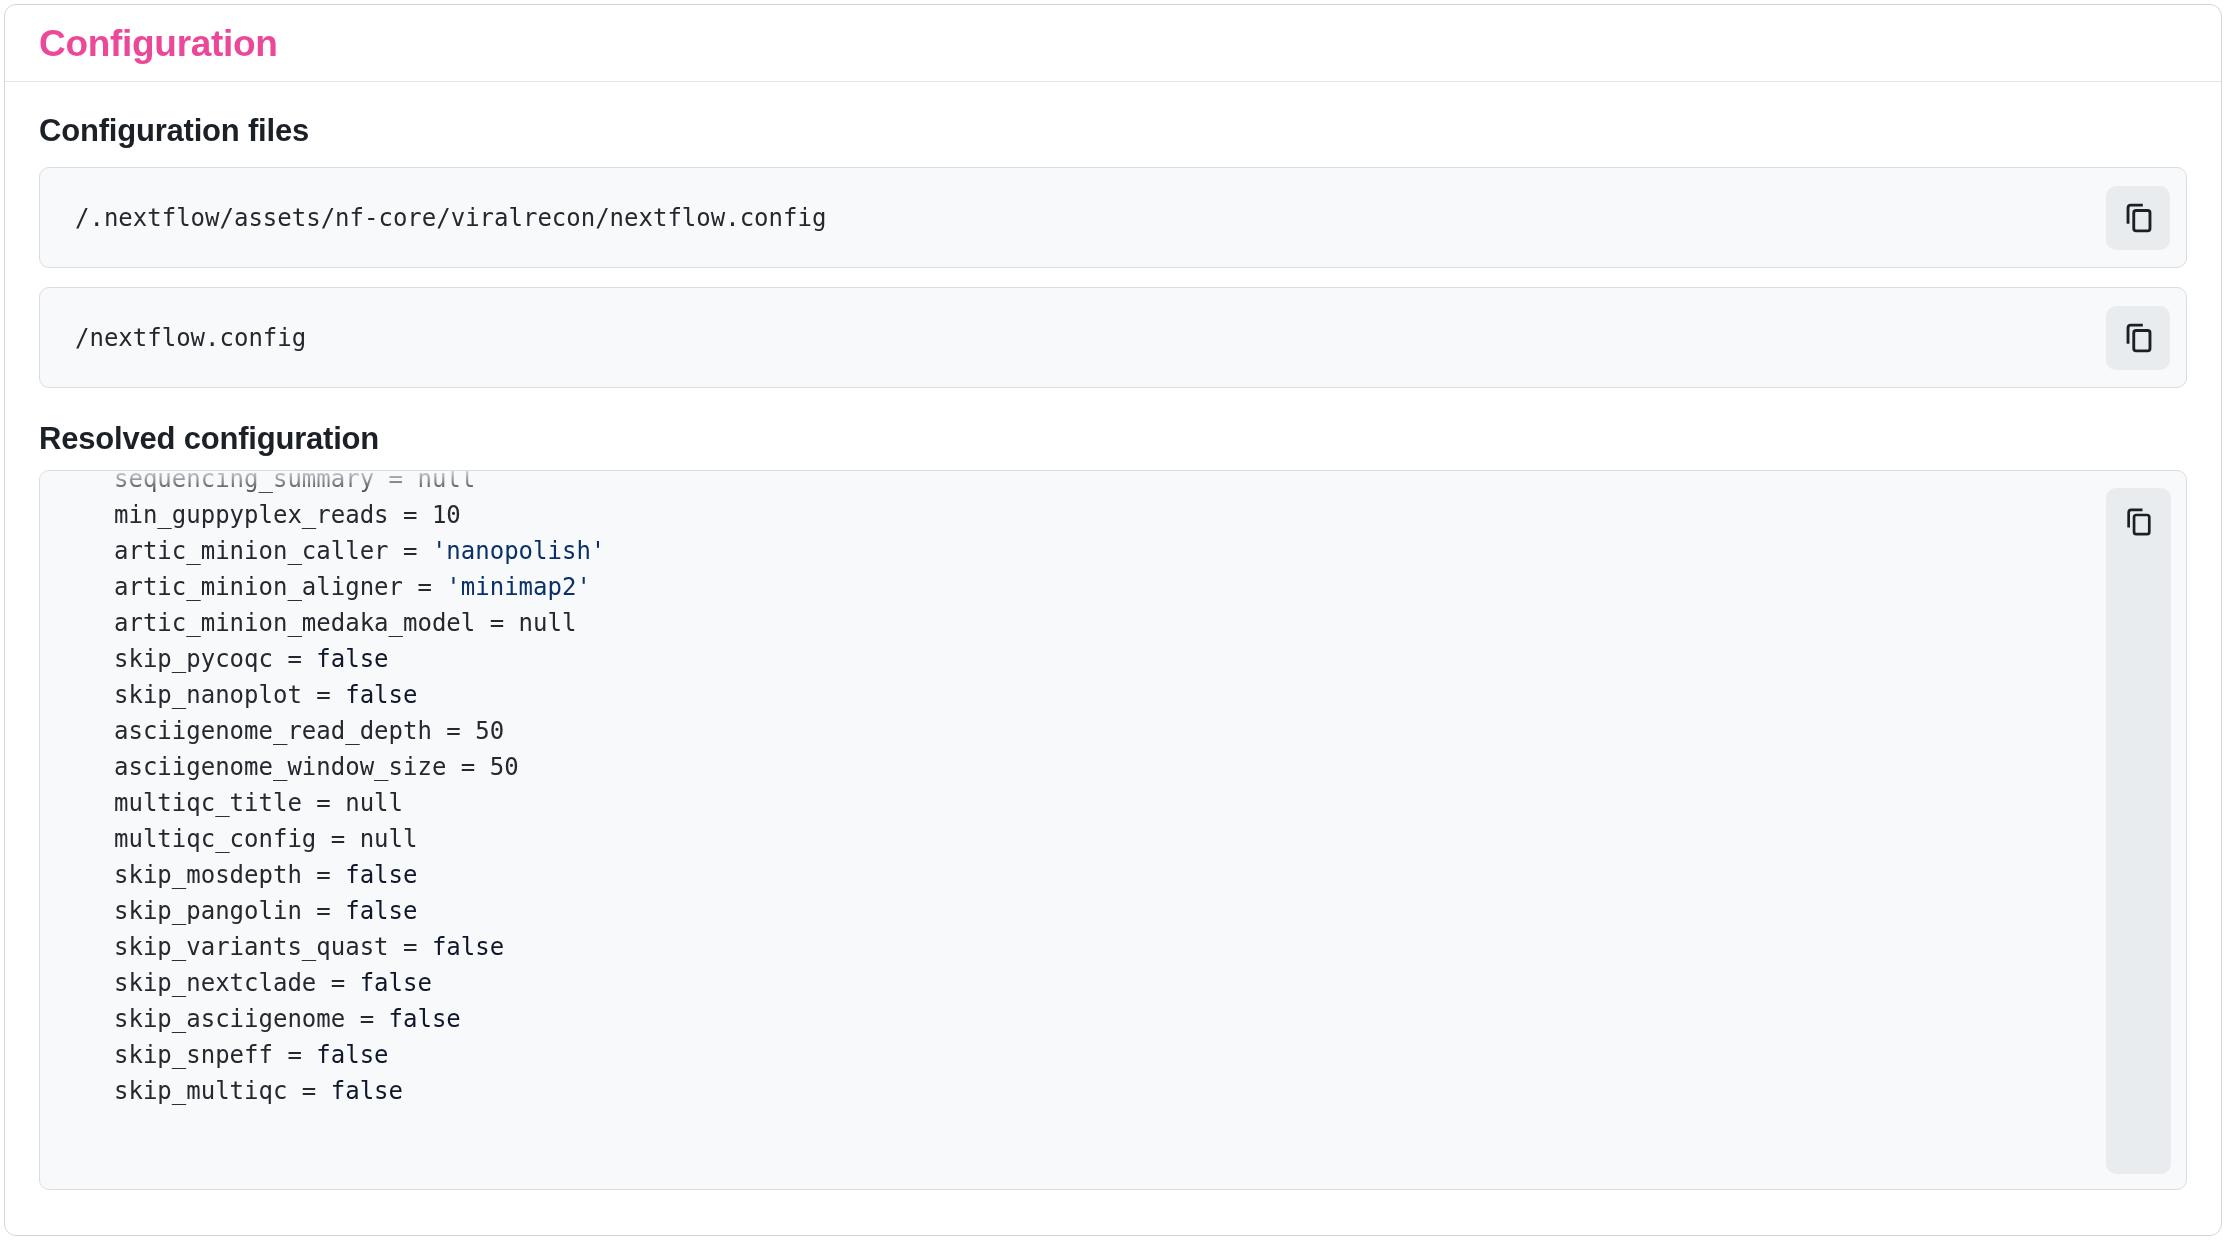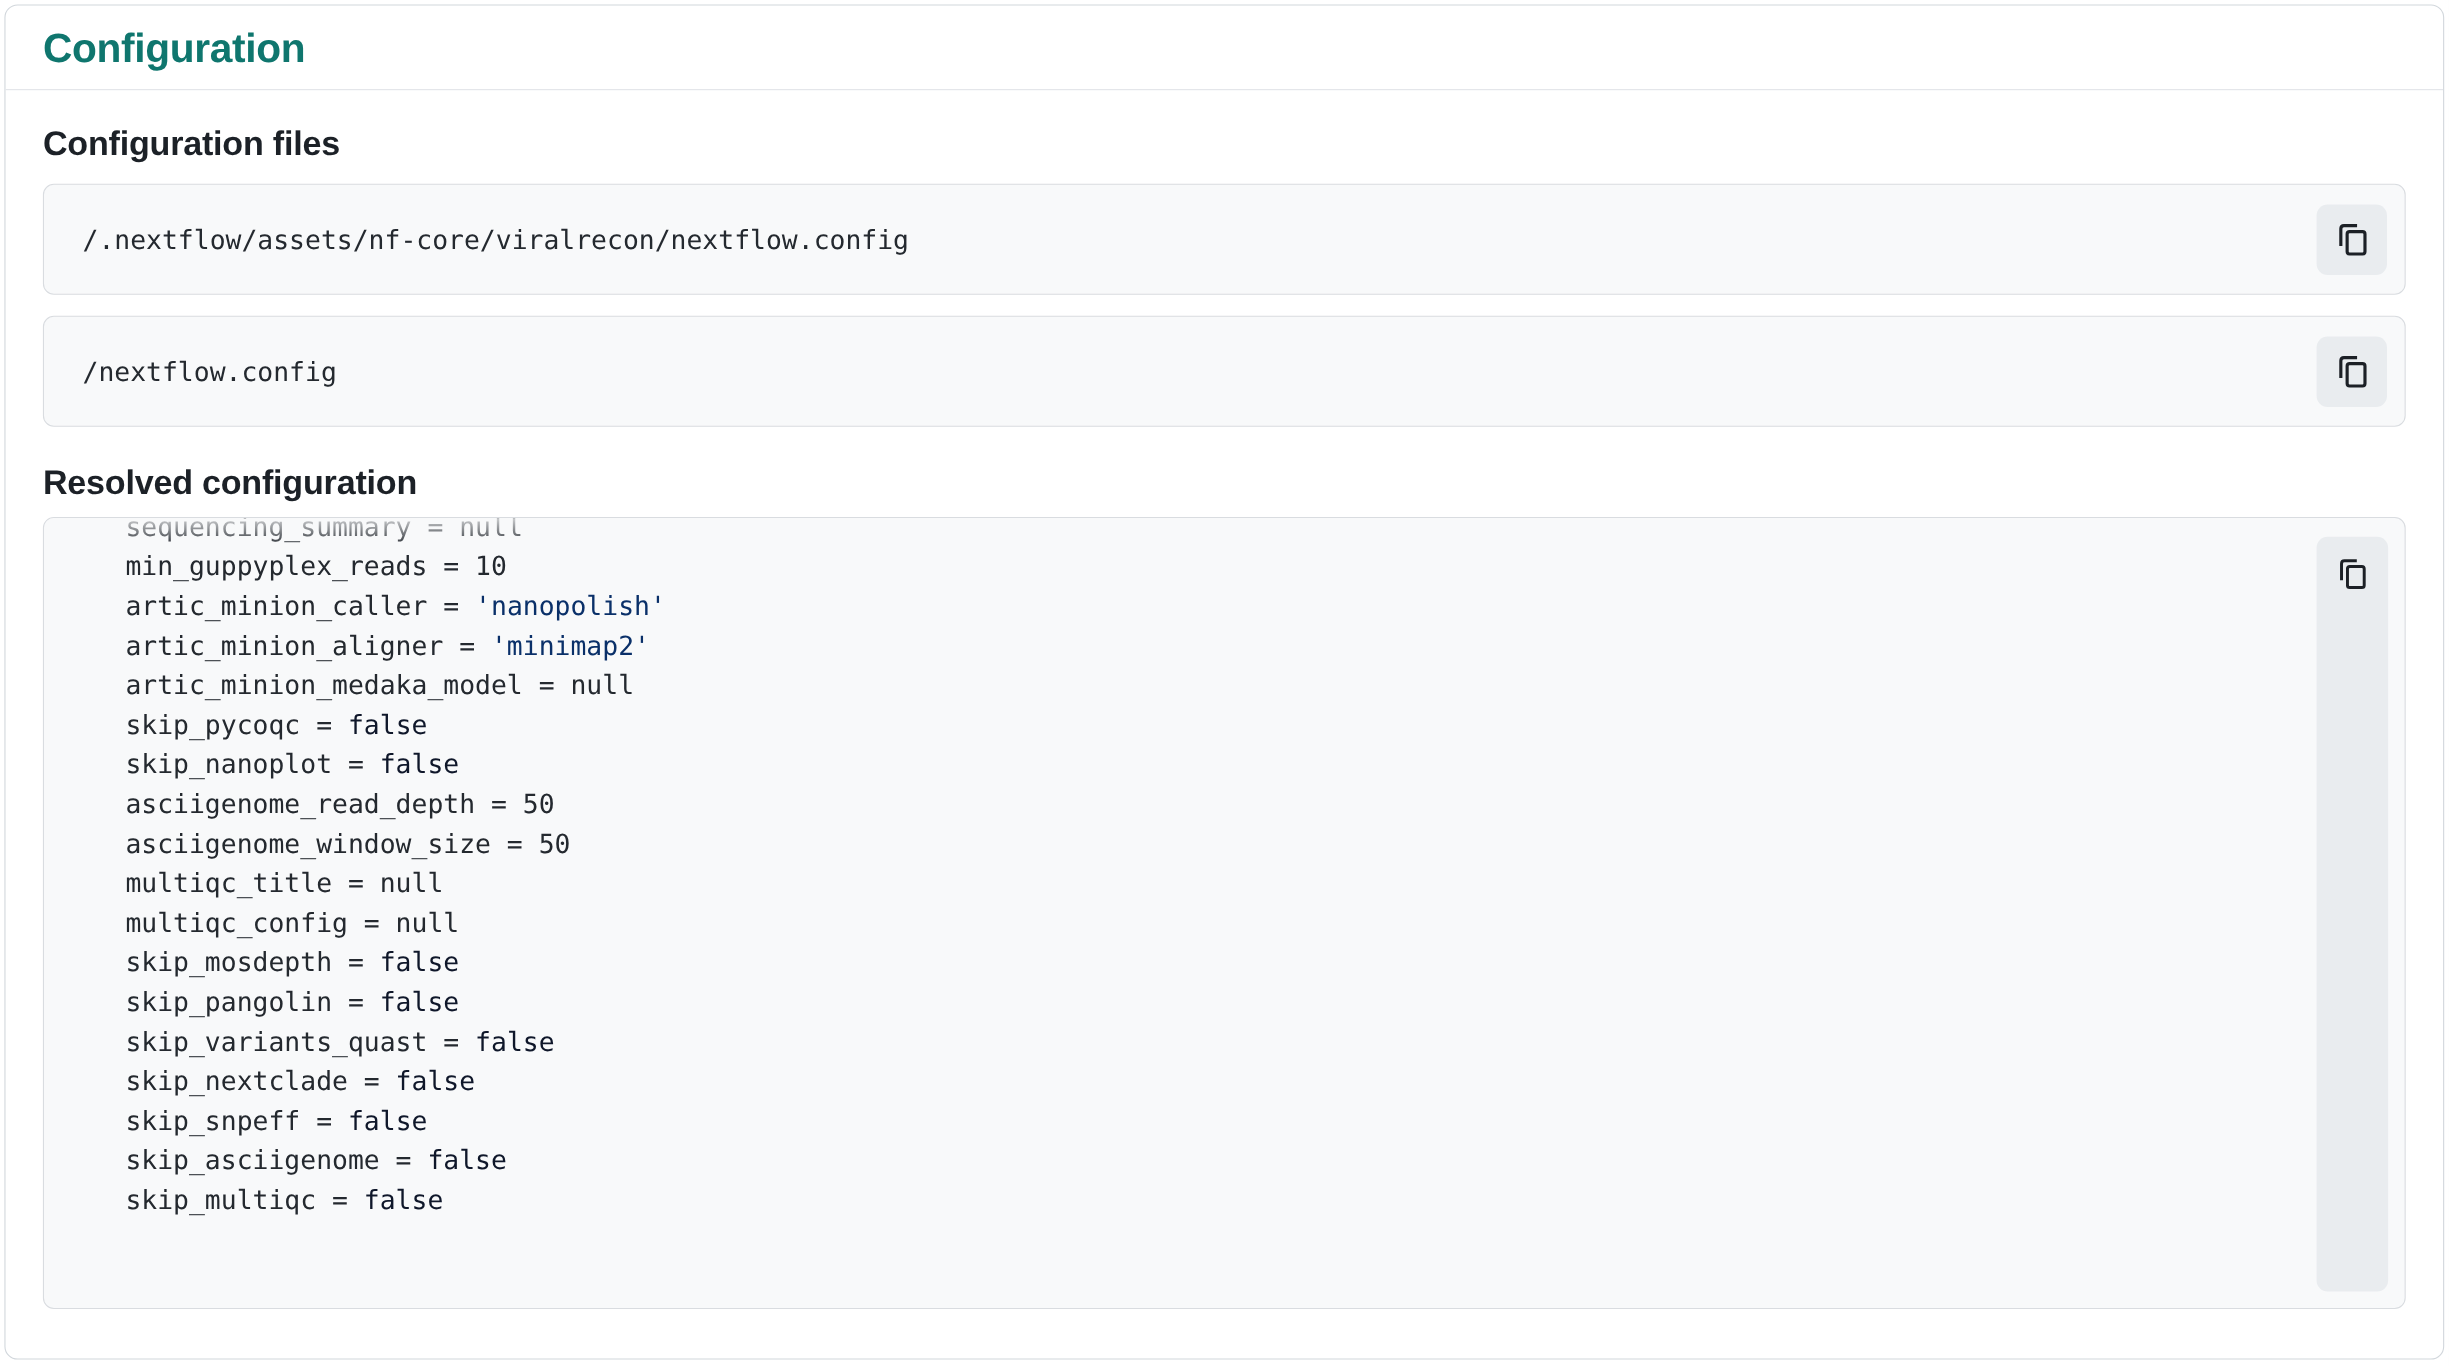--- a/index.html
+++ b/index.html
@@ -24,21 +24,21 @@
     border-bottom: 1.5px solid #e1e4e8;
     display: flex;
     align-items: center;
     padding: 2px 34px 0 34px;
   }
   .card-title {
     font-size: 37px;
     font-weight: 600;
     letter-spacing: -0.3px;
     margin: 0;
-    color: #0f766e;
+    color: #ec4899;
   }
   .card-body { padding: 30px 34px 0 34px; }
   .section-heading {
     font-size: 31px;
     font-weight: 600;
     line-height: 38px;
     letter-spacing: -0.2px;
     margin: 0 0 17px 0;
     color: #1c2127;
   }
@@ -170,22 +170,22 @@
             <div class="code-line"><span class="v-plain">skip_pycoqc</span><span class="v-plain"> = </span><span class="v-boolean">false</span></div>
             <div class="code-line"><span class="v-plain">skip_nanoplot</span><span class="v-plain"> = </span><span class="v-boolean">false</span></div>
             <div class="code-line"><span class="v-plain">asciigenome_read_depth</span><span class="v-plain"> = </span><span class="v-plain">50</span></div>
             <div class="code-line"><span class="v-plain">asciigenome_window_size</span><span class="v-plain"> = </span><span class="v-plain">50</span></div>
             <div class="code-line"><span class="v-plain">multiqc_title</span><span class="v-plain"> = </span><span class="v-plain">null</span></div>
             <div class="code-line"><span class="v-plain">multiqc_config</span><span class="v-plain"> = </span><span class="v-plain">null</span></div>
             <div class="code-line"><span class="v-plain">skip_mosdepth</span><span class="v-plain"> = </span><span class="v-boolean">false</span></div>
             <div class="code-line"><span class="v-plain">skip_pangolin</span><span class="v-plain"> = </span><span class="v-boolean">false</span></div>
             <div class="code-line"><span class="v-plain">skip_variants_quast</span><span class="v-plain"> = </span><span class="v-boolean">false</span></div>
             <div class="code-line"><span class="v-plain">skip_nextclade</span><span class="v-plain"> = </span><span class="v-boolean">false</span></div>
+            <div class="code-line"><span class="v-plain">skip_asciigenome</span><span class="v-plain"> = </span><span class="v-boolean">false</span></div>
             <div class="code-line"><span class="v-plain">skip_snpeff</span><span class="v-plain"> = </span><span class="v-boolean">false</span></div>
-            <div class="code-line"><span class="v-plain">skip_asciigenome</span><span class="v-plain"> = </span><span class="v-boolean">false</span></div>
             <div class="code-line"><span class="v-plain">skip_multiqc</span><span class="v-plain"> = </span><span class="v-boolean">false</span></div>
           </div>
       </div>
       <div class="top-fade"></div>
       <button class="copy-strip">
         <span class="icon-slot">
             <svg class="copy-icon-svg" width="31" height="34" viewBox="0 0 23 25" fill="none">
               <path d="M14.5 3.5 H6.2 Q4.2 3.5 4.2 5.5 V16.5" stroke="#1c2026" stroke-width="2" fill="none"></path>
               <rect x="8.2" y="7.3" width="11.3" height="14.2" rx="1.6" stroke="#1c2026" stroke-width="2" fill="none"></rect>
             </svg>

